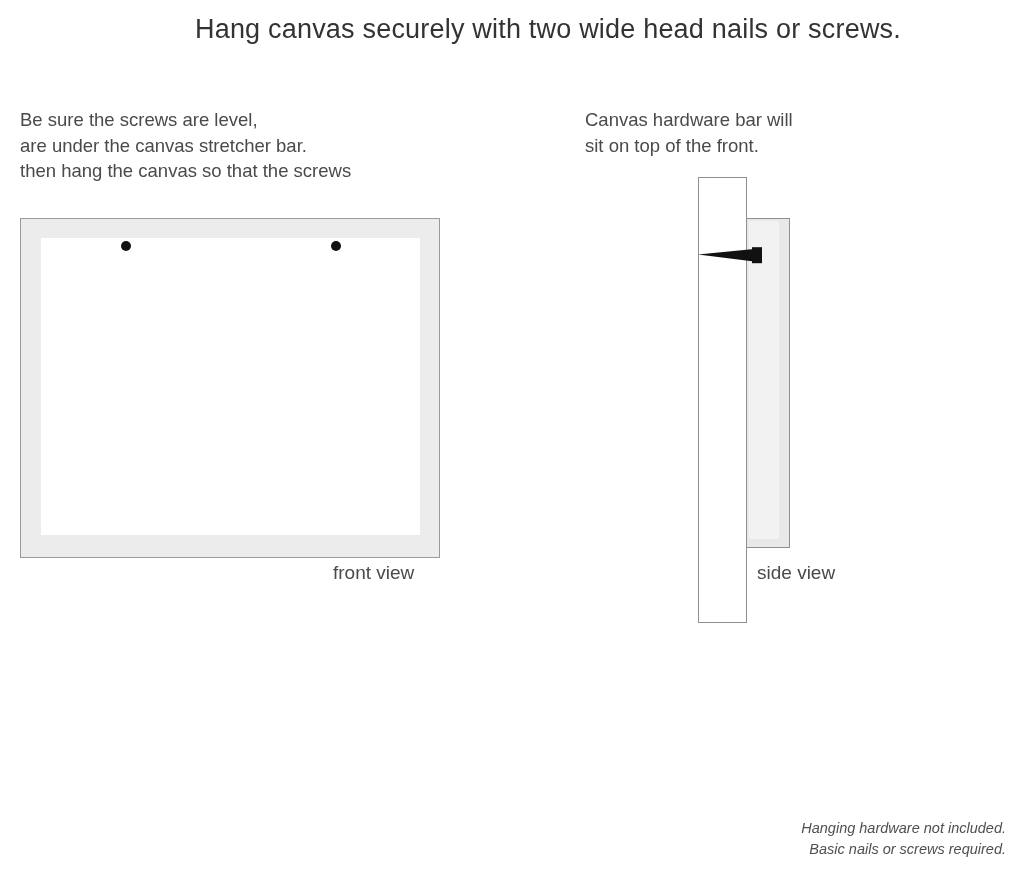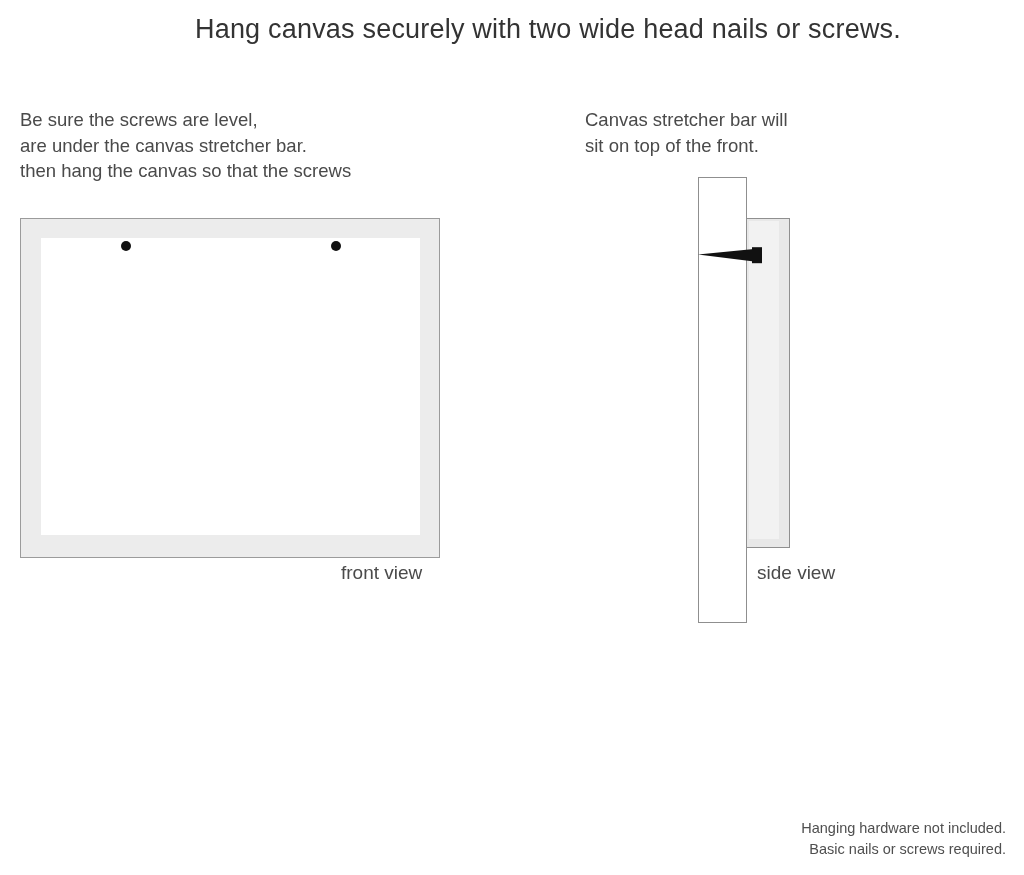--- a/index.html
+++ b/index.html
@@ -52,32 +52,33 @@
     left: 585px;
     top: 107px;
     width: 240px;
   }
   .view-label {
     position: absolute;
     font-size: 19px;
     color: #4a4a4a;
     white-space: nowrap;
   }
-  .view-label-front { left: 341px; top: 562px; }
+  .view-label-front { left: 333px; top: 562px; }
   .view-label-side  { left: 757px; top: 562px; }
 
   .footer-note {
     position: absolute;
     right: 18px;
     top: 818px;
     width: 420px;
     text-align: right;
     font-size: 14.5px;
     line-height: 21px;
     color: #4f4f4f;
+    font-style: italic;
   }
 
   
   .front-view {
     position: absolute;
     left: 20px;
     top: 218px;
     width: 420px;
     height: 340px;
     box-sizing: border-box;
@@ -150,21 +151,21 @@
 
   <div class="headline">Hang canvas securely with two wide head nails or screws.</div>
 
   <div class="caption caption-left">
     <div>Be sure the screws are level,</div>
     <div>are under the canvas stretcher bar.</div>
     <div>then hang the canvas so that the screws</div>
   </div>
 
   <div class="caption caption-right">
-    <div>Canvas stretcher bar will</div>
+    <div>Canvas hardware bar will</div>
     <div>sit on top of the front.</div>
   </div>
 
   <div class="front-view">
     <div class="front-inner"></div>
     <div class="screw-dot screw-dot-left"></div>
     <div class="screw-dot screw-dot-right"></div>
   </div>
   <div class="view-label view-label-front">front view</div>
 

